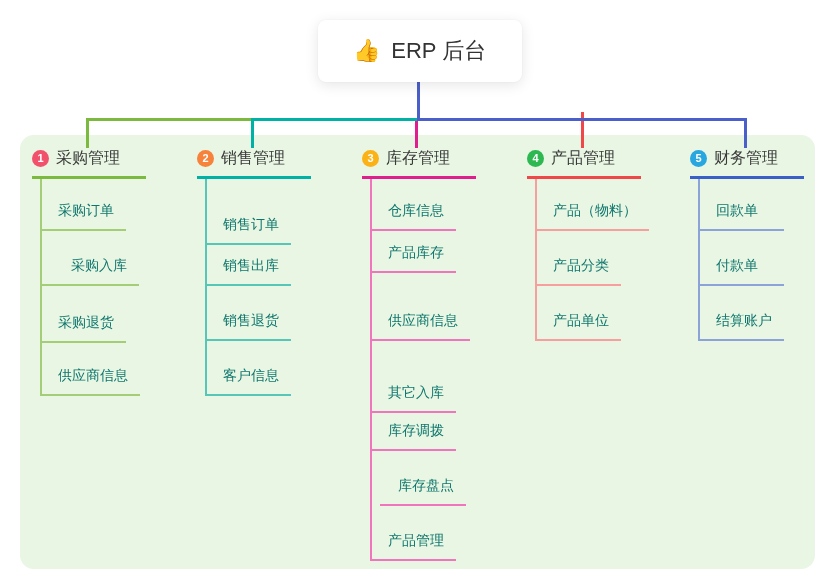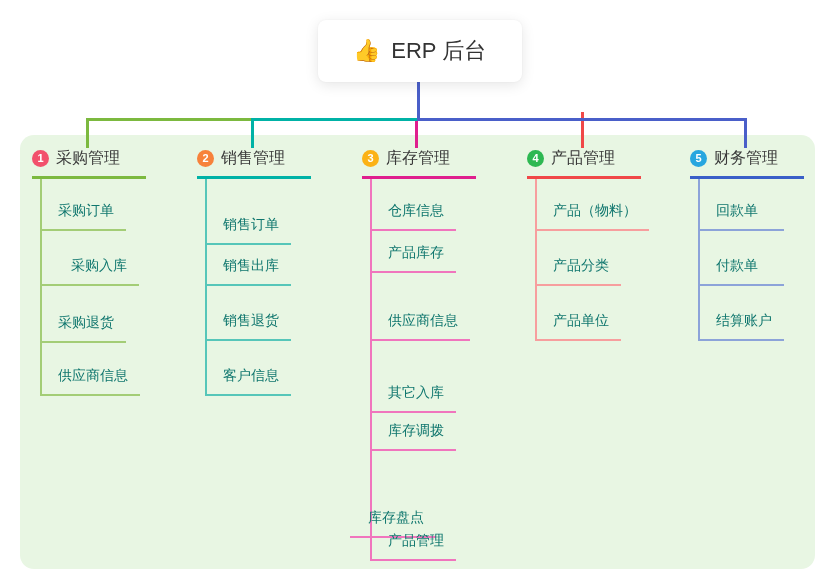--- a/index.html
+++ b/index.html
@@ -84,21 +84,21 @@
     <div class="branch-head" style="left: 362px; top: 146px; border-bottom-color: rgb(223, 31, 142);">
       <div class="badge" style="background: rgb(251, 178, 22);">3</div>
       <div>库存管理</div>
     </div>
     <div class="vline" style="left: 370px; top: 179px; height: 382px; background: rgb(240, 117, 189);"></div>
     <div class="child" style="left: 370px; top: 200px; border-bottom-color: rgb(240, 117, 189);">仓库信息</div>
     <div class="child" style="left: 370px; top: 242px; border-bottom-color: rgb(240, 117, 189);">产品库存</div>
     <div class="child" style="left: 370px; top: 310px; border-bottom-color: rgb(240, 117, 189);">供应商信息</div>
     <div class="child" style="left: 370px; top: 382px; border-bottom-color: rgb(240, 117, 189);">其它入库</div>
     <div class="child" style="left: 370px; top: 420px; border-bottom-color: rgb(240, 117, 189);">库存调拨</div>
-    <div class="child" style="left: 350px; top: 475px; border-bottom-color: rgb(240, 117, 189); margin-top: 32px;">库存盘点</div>
+    <div class="child" style="left: 380px; top: 475px; border-bottom-color: rgb(240, 117, 189);">库存盘点</div>
     <div class="child" style="left: 370px; top: 530px; border-bottom-color: rgb(240, 117, 189);">产品管理</div>
     <div class="branch-head" style="left: 527px; top: 146px; border-bottom-color: rgb(240, 72, 72);">
       <div class="badge" style="background: rgb(46, 184, 82);">4</div>
       <div>产品管理</div>
     </div>
     <div class="vline" style="left: 535px; top: 179px; height: 162px; background: rgb(247, 158, 158);"></div>
     <div class="child" style="left: 535px; top: 200px; border-bottom-color: rgb(247, 158, 158);">产品（物料）</div>
     <div class="child" style="left: 535px; top: 255px; border-bottom-color: rgb(247, 158, 158);">产品分类</div>
     <div class="child" style="left: 535px; top: 310px; border-bottom-color: rgb(247, 158, 158);">产品单位</div>
     <div class="branch-head" style="left: 690px; top: 146px; border-bottom-color: rgb(58, 95, 200);">

